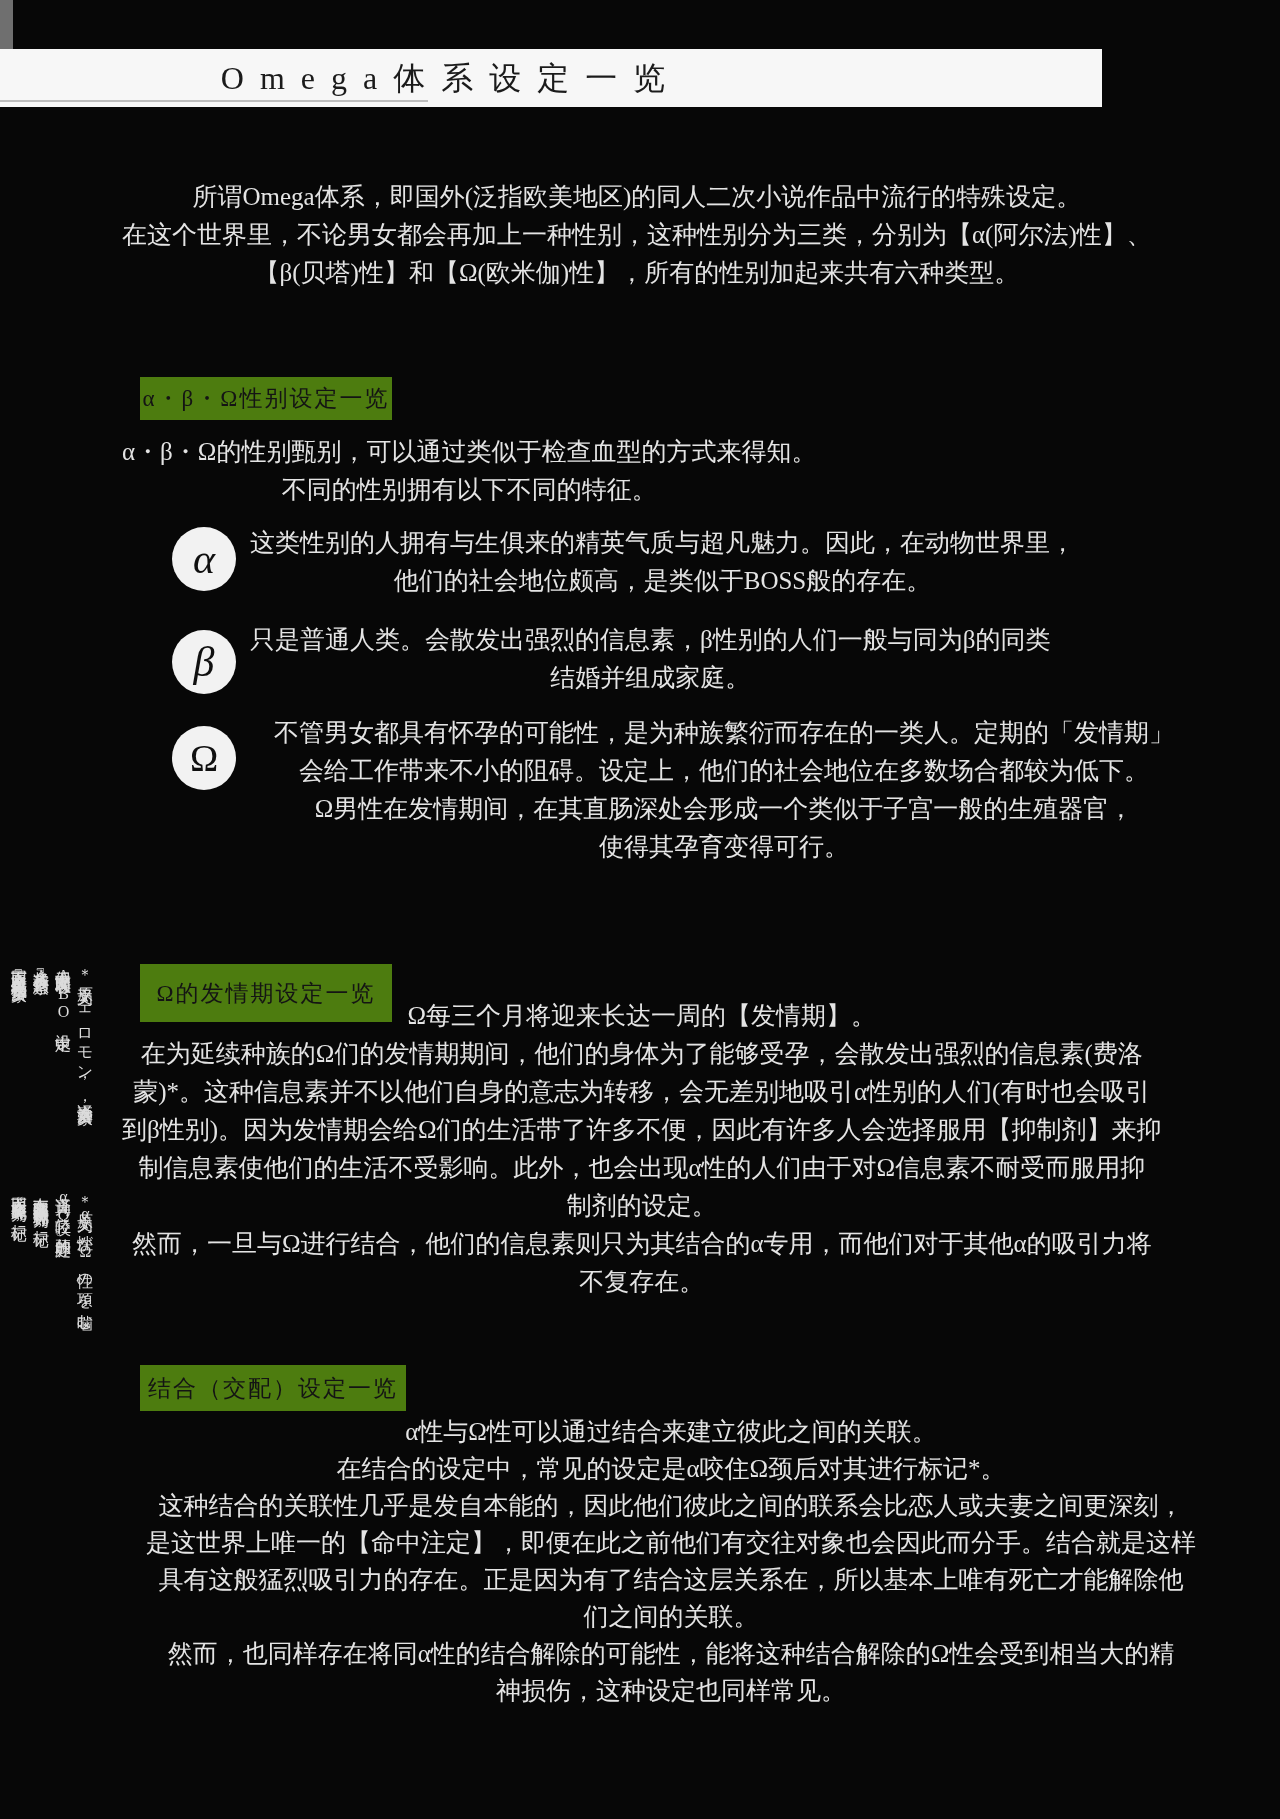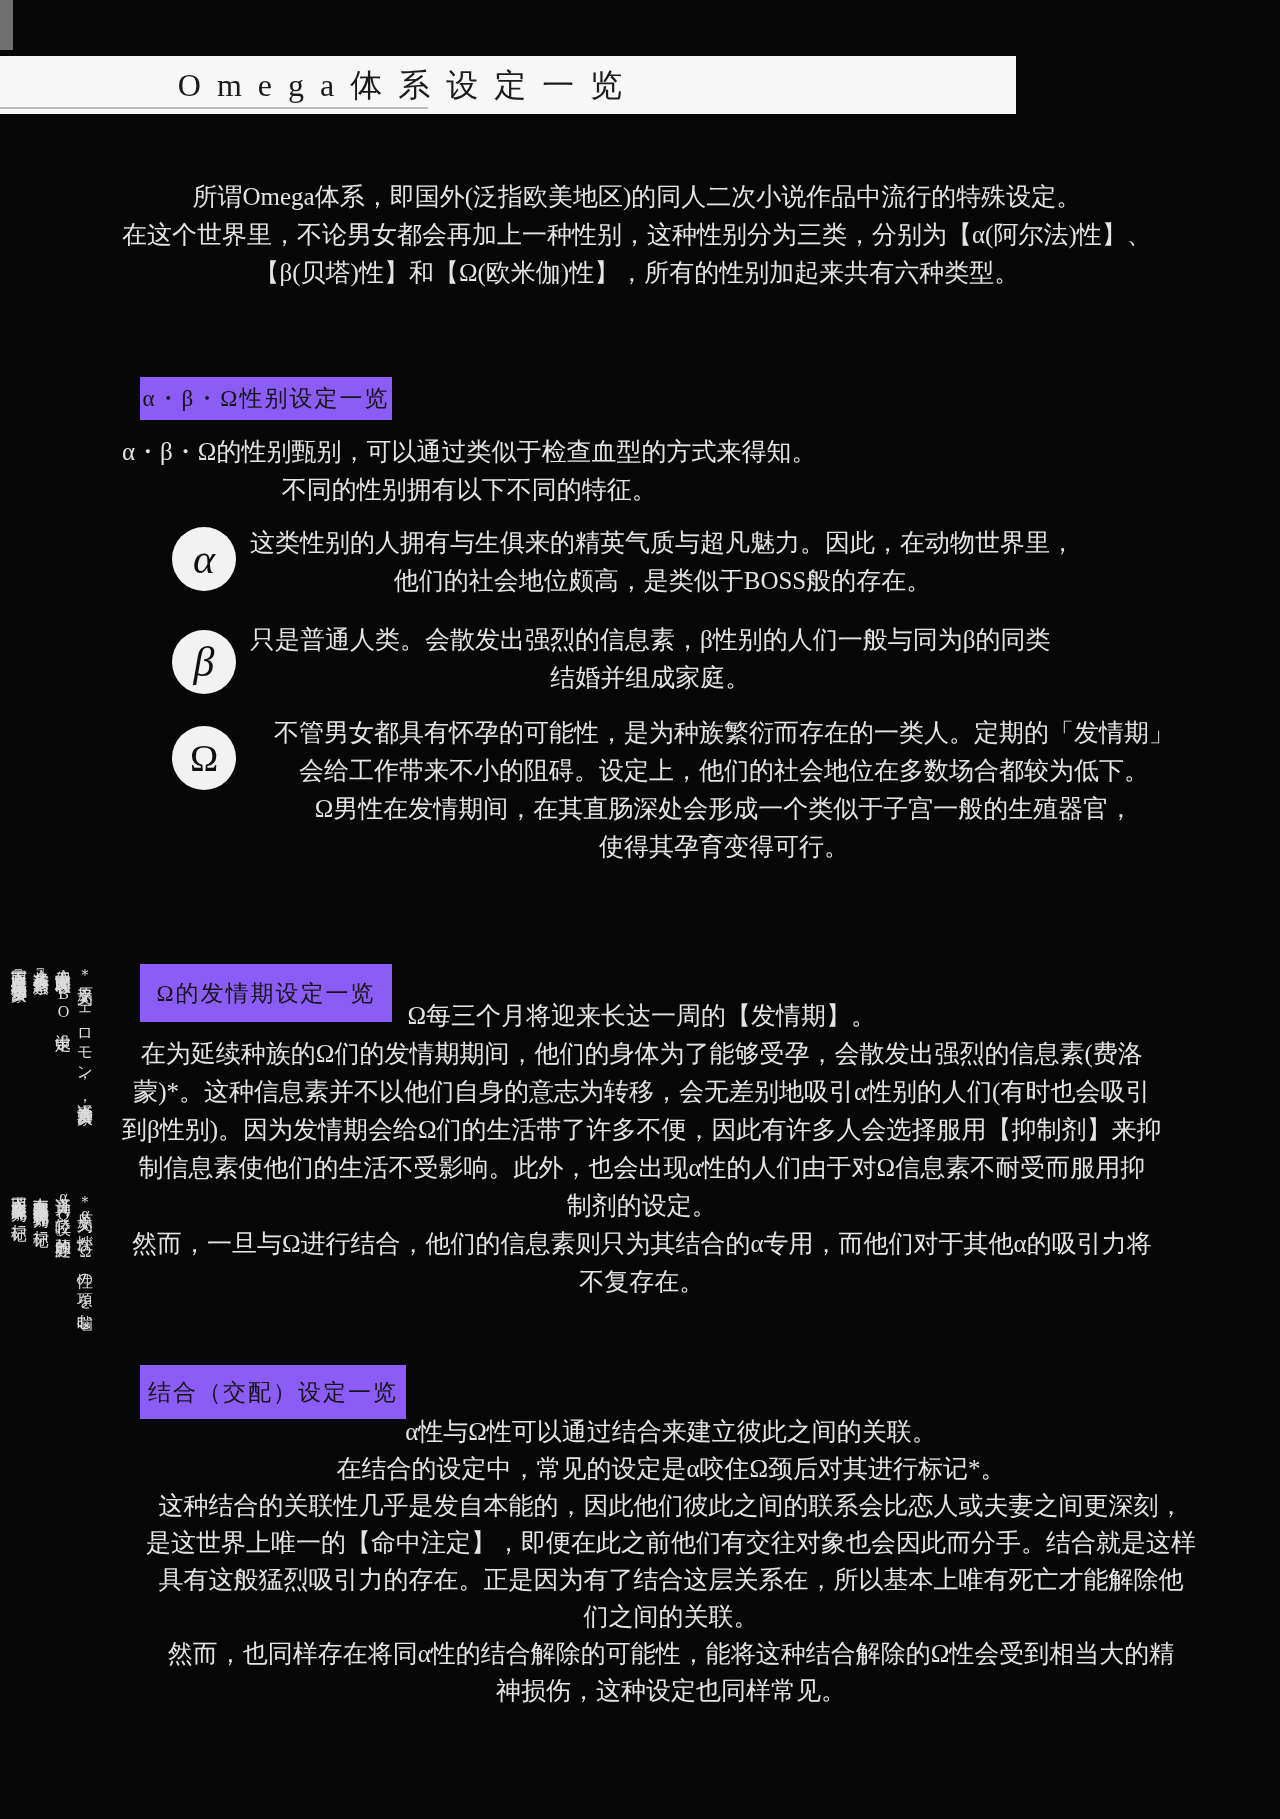--- a/index.html
+++ b/index.html
@@ -2,33 +2,33 @@
 <html><head>
 <meta charset="utf-8">
 <style>
   html,body{margin:0;padding:0;background:#000;}
   .page{
     position:relative;width:1280px;height:1819px;background:#070707;
     font-family:"Liberation Serif","DejaVu Serif",serif;color:#e4e4e4;overflow:hidden;
   }
   .line{white-space:nowrap;font-size:25px;line-height:38px;text-align:center;}
   
-  .banner{position:absolute;left:0;top:56px;width:1016px;height:58px;background:#f7f7f7;}
+  .banner{position:absolute;left:0;top:49px;width:1102px;height:58px;background:#f7f7f7;}
   .banner-title{height:58px;line-height:58px;text-align:center;padding-right:200px;
     font-size:32px;letter-spacing:16px;color:#1b1b1b;white-space:nowrap;}
   .banner-scratch{position:absolute;left:0;top:51px;width:428px;height:2px;background:#bdbdbd;}
   .corner-smudge{position:absolute;left:0;top:0;width:13px;height:50px;background:#6f6f6f;}
   
   .intro-block{position:absolute;left:122px;top:178px;}
   
-  .hbox{position:absolute;background:#8b5cf6;color:#141414;display:flex;align-items:center;justify-content:center;}
+  .hbox{position:absolute;background:#4d7c0f;color:#141414;display:flex;align-items:center;justify-content:center;}
   .hbox-label{font-size:23px;letter-spacing:2px;white-space:nowrap;}
   .hbox-1{left:140px;top:377px;width:252px;height:43px;}
   .hbox-2{left:140px;top:964px;width:252px;height:58px;}
-  .hbox-3{left:140px;top:1365px;width:266px;height:54px;}
+  .hbox-3{left:140px;top:1365px;width:266px;height:46px;}
   
   .s1-intro{position:absolute;left:122px;top:433px;}
   .gender-circle{position:absolute;left:172px;width:64px;height:64px;border-radius:50%;
     background:#f2f2f2;color:#101010;display:flex;align-items:center;justify-content:center;
     font-size:42px;}
   .circle-alpha{top:527px;font-style:italic;}
   .circle-beta{top:630px;font-style:italic;}
   .circle-omega{top:726px;font-size:38px;}
   .tdesc{position:absolute;left:250px;}
   .tdesc-alpha{top:524px;}

